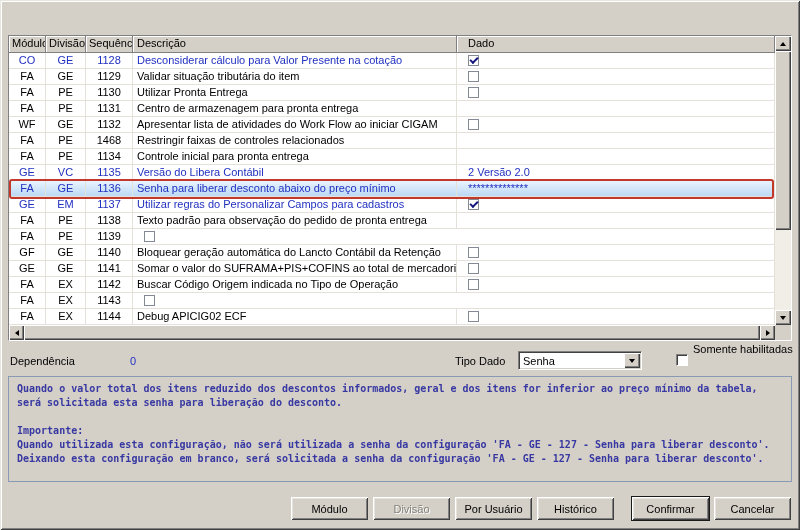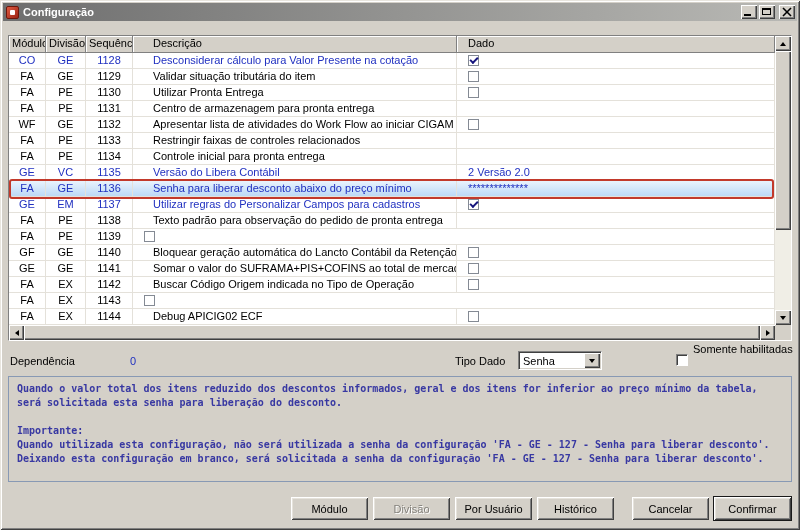--- a/index.html
+++ b/index.html
@@ -28,21 +28,21 @@
   .grid-left{flex:1;display:flex;flex-direction:column;overflow:hidden;min-width:0}
   .grid-header{display:flex;height:17px;flex:none;background:#d4d0c8}
   .hcell{background:#d4d0c8;border-right:1px solid #808080;border-bottom:1px solid #808080;
     box-shadow:inset 1px 1px 0 #fff;padding:1px 0 0 3px;white-space:nowrap;overflow:hidden}
   .grid-body{flex:1;background:#fff;overflow:visible}
   .grid-row{display:flex;height:16px;line-height:15px;position:relative}
   .grid-row .cell{border-right:1px solid #e4e1da;border-bottom:1px solid #e4e1da;overflow:hidden;white-space:nowrap}
   .c-mod{width:37px;text-align:center;flex:none}
   .c-div{width:40px;text-align:center;flex:none}
   .c-seq{width:47px;text-align:center;flex:none}
-  .c-desc{width:324px;padding-left:20px;flex:none}
+  .c-desc{width:324px;padding-left:4px;flex:none}
   .c-dado{flex:1;padding-left:11px;min-width:0}
   .grid-row.blue{color:#2030c0}
   .grid-row.sel{background:linear-gradient(#e9f3fd,#b9d7f5);z-index:2}
   .grid-row.sel::after{content:'';position:absolute;left:0;right:1px;top:-2px;bottom:-2px;
     border:2px solid #c2392b;border-radius:3px;pointer-events:none}
   .cb{display:inline-block;width:11px;height:11px;background:#fff;border:1px solid #848a94;margin-top:2px;vertical-align:top}
   .cb.on::after{content:'';display:block;width:6px;height:3px;border-left:2px solid #15157d;border-bottom:2px solid #15157d;
     transform:rotate(-45deg);margin:1px 0 0 1px}
   
   .vscroll{width:16px;flex:none;background:#f0eee6;display:flex;flex-direction:column}
@@ -59,21 +59,21 @@
   .hscroll{height:15px;flex:none;display:flex;background:#f0eee6}
   .hbtn{width:15px;height:15px;flex:none;background:#d4d0c8;position:relative;
     box-shadow:inset 1px 1px 0 #fff, inset -1px -1px 0 #404040, inset -2px -2px 0 #808080}
   .hthumb{flex:1;background:#d4d0c8;
     box-shadow:inset 1px 1px 0 #fff, inset -1px -1px 0 #404040, inset -2px -2px 0 #808080}
   .corner{width:16px;flex:none;background:#d4d0c8}
   
   .dep-label{position:absolute;left:10px;top:355px}
   .dep-value{position:absolute;left:130px;top:355px;color:#2030c0}
   .tipo-label{position:absolute;left:455px;top:355px}
-  .combo{position:absolute;left:518px;top:351px;width:84px;height:19px;background:#fff;display:flex;
+  .combo{position:absolute;left:518px;top:351px;width:124px;height:19px;background:#fff;display:flex;
     border:1px solid;border-color:#808080 #fff #fff #808080;box-shadow:inset 1px 1px 0 #404040, inset -1px -1px 0 #d4d0c8}
   .combo-text{flex:1;padding:2px 0 0 4px;line-height:14px;overflow:hidden;white-space:nowrap}
   .combo-btn{width:16px;height:15px;margin:1px;flex:none;background:#d4d0c8;position:relative;border:none;padding:0;cursor:pointer;
     box-shadow:inset 1px 1px 0 #fff, inset -1px -1px 0 #404040, inset -2px -2px 0 #808080}
   .chk-box{position:absolute;left:676px;top:354px;width:12px;height:12px;background:#fff;
     border:1px solid;border-color:#808080 #fff #fff #808080;box-shadow:inset 1px 1px 0 #404040;cursor:pointer}
   .chk-label{position:absolute;left:693px;top:343px}
   
   .help{position:absolute;left:8px;top:376px;width:784px;height:106px;background:#d4d0c8;
     border:1px solid #8899b4;padding:5px 8px;white-space:pre-wrap;
@@ -84,38 +84,20 @@
     box-shadow:inset 1px 1px 0 #fff, inset -1px -1px 0 #404040, inset 2px 2px 0 #e6e3dc, inset -2px -2px 0 #808080}
   .btn:disabled{color:#84827c;text-shadow:1px 1px 0 #fff;cursor:default}
   .btn.default{outline:1.5px solid #1a1a1a}
   .gap8{width:8px;flex:none}
 </style>
 </head>
 <body>
 
 <div class="window">
 
-  <div class="titlebar">
-    <span class="title-icon"></span>
-    <span class="title-text">Configuração</span>
-    <span class="tbtns">
-      <button class="tbtn">
-          <span class="glyph-min"></span>
-        </button>
-      <button class="tbtn">
-          <span class="glyph-max"></span>
-        </button>
-      <button class="tbtn close-btn">
-        <svg width="10" height="10" viewBox="0 0 10 10">
-          <line x1="1" y1="1" x2="9" y2="9" stroke="#000" stroke-width="1.6"></line>
-          <line x1="9" y1="1" x2="1" y2="9" stroke="#000" stroke-width="1.6"></line>
-        </svg>
-      </button>
-    </span>
-  </div>
 
   <div class="grid">
     <div class="grid-main">
       <div class="grid-left">
         <div class="grid-header">
           <div class="hcell c-mod">Módulo</div>
           <div class="hcell c-div">Divisão</div>
           <div class="hcell c-seq">Sequência</div>
           <div class="hcell c-desc">Descrição</div>
           <div class="hcell c-dado">Dado</div>
@@ -152,21 +134,21 @@
             <div class="grid-row">
               <div class="cell c-mod">WF</div>
               <div class="cell c-div">GE</div>
               <div class="cell c-seq">1132</div>
               <div class="cell c-desc">Apresentar lista de atividades do Work Flow ao iniciar CIGAM</div>
               <div class="cell c-dado"><span class="cb"></span></div>
             </div>
             <div class="grid-row">
               <div class="cell c-mod">FA</div>
               <div class="cell c-div">PE</div>
-              <div class="cell c-seq">1133</div>
+              <div class="cell c-seq">1468</div>
               <div class="cell c-desc">Restringir faixas de controles relacionados</div>
               <div class="cell c-dado"></div>
             </div>
             <div class="grid-row">
               <div class="cell c-mod">FA</div>
               <div class="cell c-div">PE</div>
               <div class="cell c-seq">1134</div>
               <div class="cell c-desc">Controle inicial para pronta entrega</div>
               <div class="cell c-dado"></div>
             </div>
@@ -283,17 +265,17 @@
 Importante:
 Quando utilizada esta configuração, não será utilizada a senha da configuração 'FA - GE - 127 - Senha para liberar desconto'.
 Deixando esta configuração em branco, será solicitada a senha da configuração 'FA - GE - 127 - Senha para liberar desconto'.</div>
 
   <div class="btnrow">
     <button class="btn">Módulo</button>
     <button class="btn" disabled="">Divisão</button>
     <button class="btn">Por Usuário</button>
     <button class="btn">Histórico</button>
     <span class="gap8"></span>
+    <button class="btn default">Confirmar</button>
     <button class="btn">Cancelar</button>
-    <button class="btn default">Confirmar</button>
   </div>
 
 </div>
 
 </body></html>

